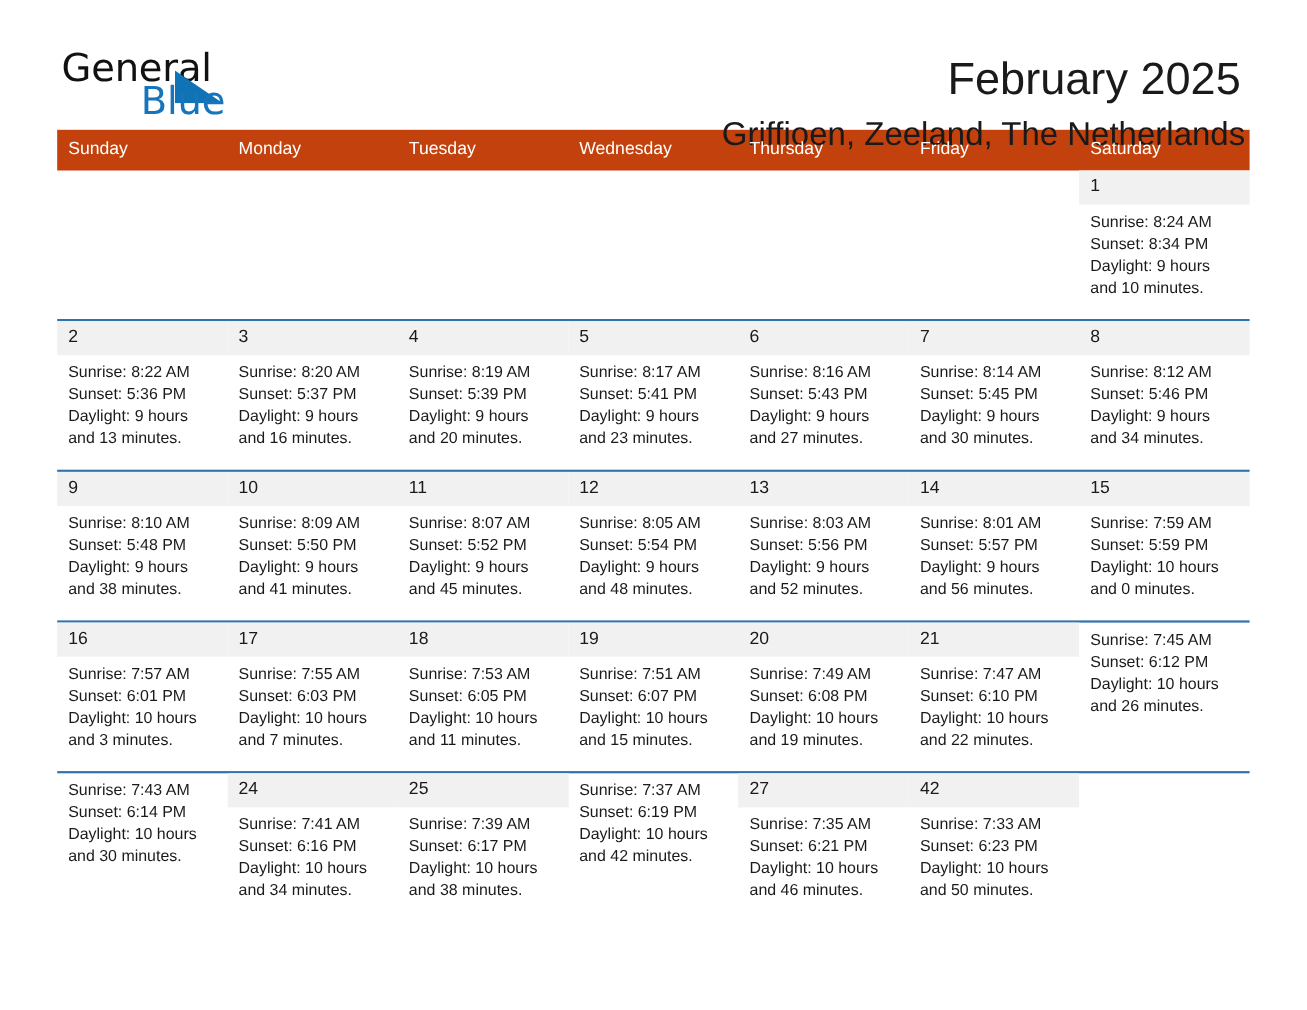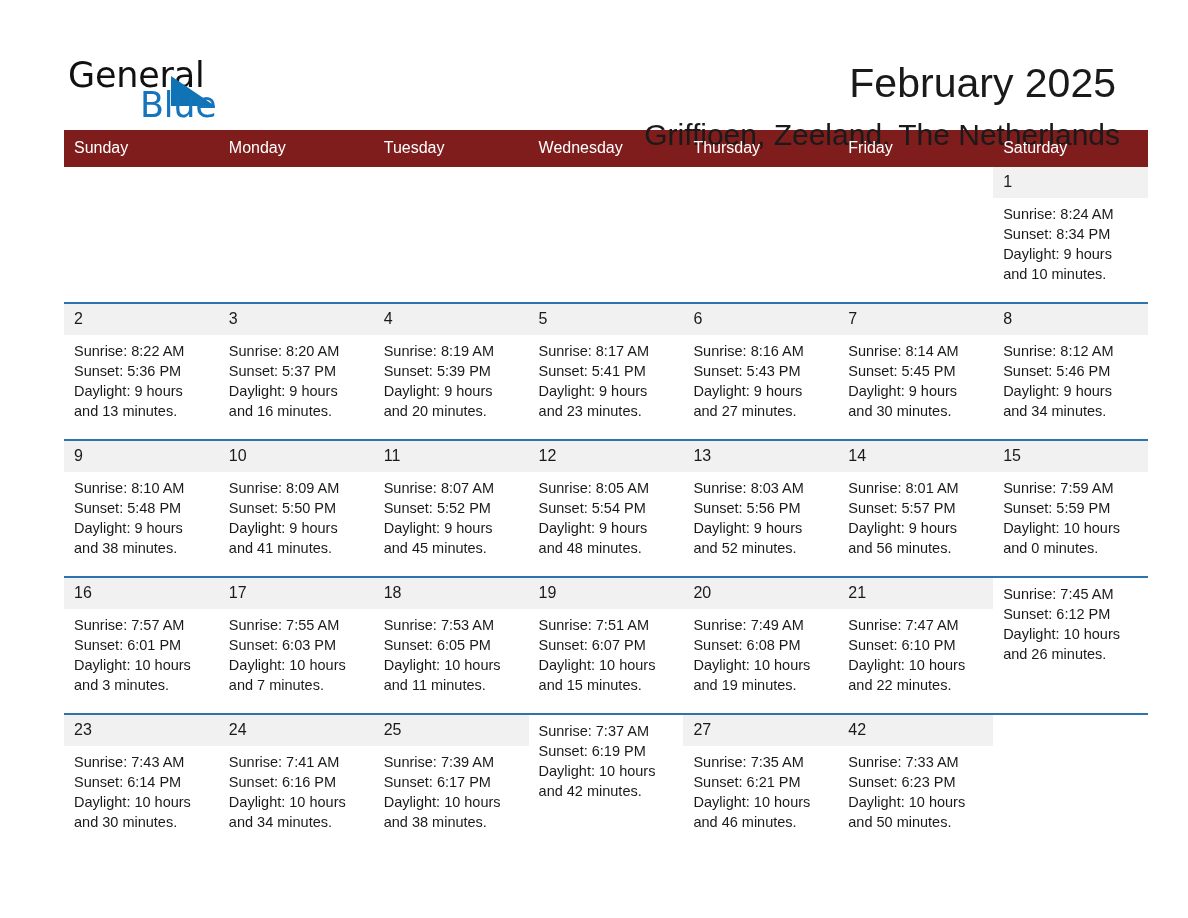--- a/index.html
+++ b/index.html
@@ -13,21 +13,21 @@
     height: 918px;
     font-family: "Liberation Sans", sans-serif;
     color: #1a1a1a;
     overflow: hidden;
   }
 
   .page {
     position: relative;
     width: 1188px;
     height: 893px;
-    padding: 12px;
+    padding: 0;
   }
 
   
   .header {
     display: flex;
     align-items: flex-start;
     justify-content: space-between;
     padding: 44px 52px 0 56px;
     height: 118px;
   }
@@ -93,21 +93,21 @@
 
   
   .calendar {
     margin: 0 52px 0 52px;
     width: 1084px;
   }
 
   .weekday-row {
     display: grid;
     grid-template-columns: repeat(7, 1fr);
-    background: #7f1d1d;
+    background: #c2410c;
   }
   .weekday-cell {
     color: #ffffff;
     font-size: 16px;
     line-height: 20px;
     padding: 8px 0 9px 10px;
     white-space: nowrap;
   }
 
   .week-row {
@@ -394,21 +394,20 @@
             <div class="day-info">
               <div>Sunrise: 7:45 AM</div>
               <div>Sunset: 6:12 PM</div>
               <div>Daylight: 10 hours</div>
               <div>and 26 minutes.</div>
             </div>
           </div>
         </div>
         <div class="week-row">
           <div class="day-cell">
-            <span class="day-number">23</span>
             <div class="day-info">
               <div>Sunrise: 7:43 AM</div>
               <div>Sunset: 6:14 PM</div>
               <div>Daylight: 10 hours</div>
               <div>and 30 minutes.</div>
             </div>
           </div>
           <div class="day-cell">
             <span class="day-number">24</span>
             <div class="day-info">

